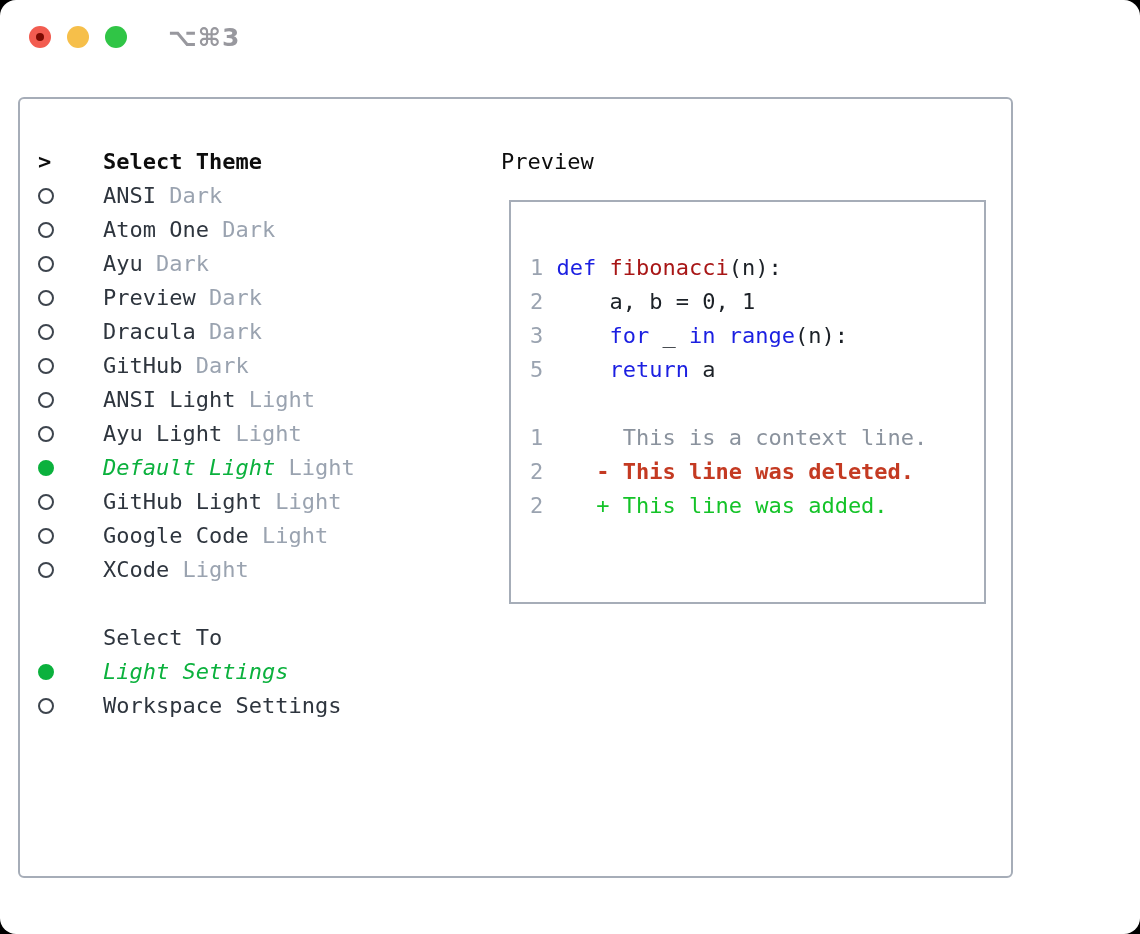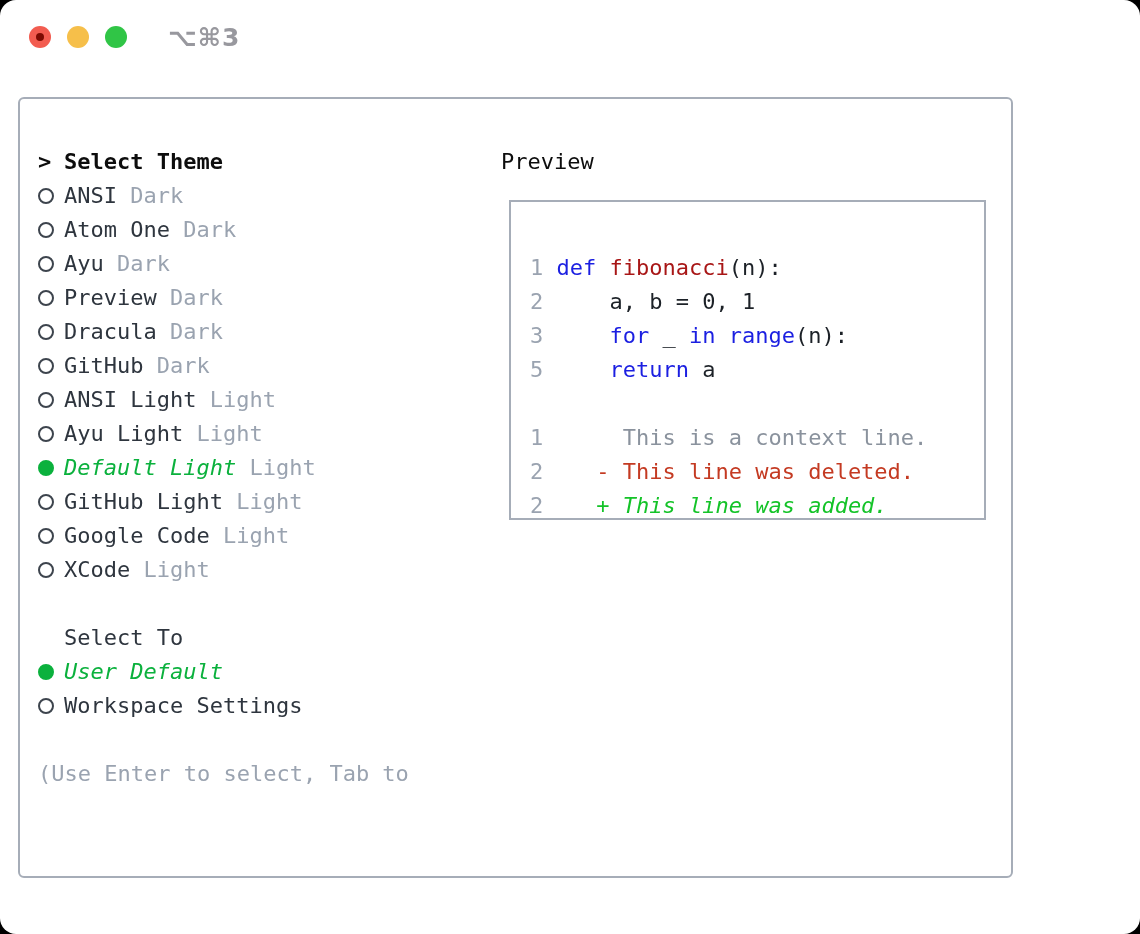--- a/index.html
+++ b/index.html
@@ -40,40 +40,40 @@
     font-family:"DejaVu Sans Mono",monospace;font-size:22px;line-height:34px;color:var(--text-dark);
   }
   .left-col{width:463px;flex:none;}
   .right-col{flex:1;}
 
   .list-row{display:flex;align-items:center;height:34px;white-space:pre;}
   .marker{width:26px;flex:none;display:flex;align-items:center;}
   .prompt{font-weight:bold;color:var(--header-black);}
   .radio{width:12px;height:12px;border:2px solid var(--radio-ring);border-radius:50%;box-sizing:content-box;}
   .radio.on{background:var(--accent-green);border-color:var(--accent-green);}
-  .item-name{color:var(--text-dark);}
+  .item-name{color:var(--text-dark);margin-left:39px;}
   .header-row .item-name{font-weight:bold;color:var(--header-black);}
   .selected .item-name{color:var(--accent-green);font-style:italic;}
   .item-suffix{color:var(--muted-gray);}
   .spacer{height:34px;}
   .hint-line{height:34px;color:var(--muted-gray);white-space:pre;}
 
   .preview-label{height:34px;font-weight:normal;color:var(--header-black);white-space:pre;}
   .preview-box{
-    margin-top:21px;margin-left:8px;width:477px;height:320px;box-sizing:border-box;
+    margin-top:21px;margin-left:8px;width:477px;height:404px;box-sizing:border-box;
     border:2px solid var(--border-gray);padding:49px 0 0 19px;background:#fff;
   }
   .code-line{height:34px;white-space:pre;color:var(--code-text);}
   .ln{color:var(--muted-gray);margin-right:1ch;}
   .seg-keyword{color:var(--keyword-blue);}
   .seg-function{color:var(--function-red);}
   .seg-text{color:var(--code-text);}
   .seg-context{color:var(--context-gray);margin-top:8px;}
-  .seg-deleted{color:var(--diff-deleted);}
-  .seg-added{color:var(--diff-added);font-style:italic;}
+  .seg-deleted{color:var(--diff-deleted);font-weight:bold;}
+  .seg-added{color:var(--diff-added);}
 </style>
 </head>
 <body>
 
 <div class="window">
 
   <div class="titlebar">
     <button class="tl red">
         <span class="inner-dot"></span>
       </button>
@@ -106,27 +106,26 @@
         </div>
 
       <div class="spacer"></div>
 
       <div class="list-row">
         <span class="marker"></span>
         <span class="item-name">Select To</span>
       </div>
 
       <div id="apply-options">
-          <div class="list-row selected"><span class="marker"><span class="radio on"></span></span><span class="item-name">User Default</span></div>
+          <div class="list-row selected"><span class="marker"><span class="radio on"></span></span><span class="item-name">Light Settings</span></div>
           <div class="list-row"><span class="marker"><span class="radio"></span></span><span class="item-name">Workspace Settings</span></div>
         </div>
 
       <div class="spacer"></div>
 
-      <div class="hint-line">(Use Enter to select, Tab to</div>
     </div>
 
     <div class="right-col">
       <div class="preview-label">Preview</div>
       <div class="preview-box" id="preview-box">
           <div class="code-line"><span class="ln">1</span><span class="seg-keyword">def</span><span class="seg-text"> </span><span class="seg-function">fibonacci</span><span class="seg-text">(n):</span></div>
           <div class="code-line"><span class="ln">2</span><span class="seg-text">    a, b = 0, 1</span></div>
           <div class="code-line"><span class="ln">3</span><span class="seg-text">    </span><span class="seg-keyword">for</span><span class="seg-text"> _ </span><span class="seg-keyword">in</span><span class="seg-text"> </span><span class="seg-keyword">range</span><span class="seg-text">(n):</span></div>
           <div class="code-line"><span class="ln">5</span><span class="seg-text">    </span><span class="seg-keyword">return</span><span class="seg-text"> a</span></div>
           <div class="code-line"><span class="ln"></span></div>

